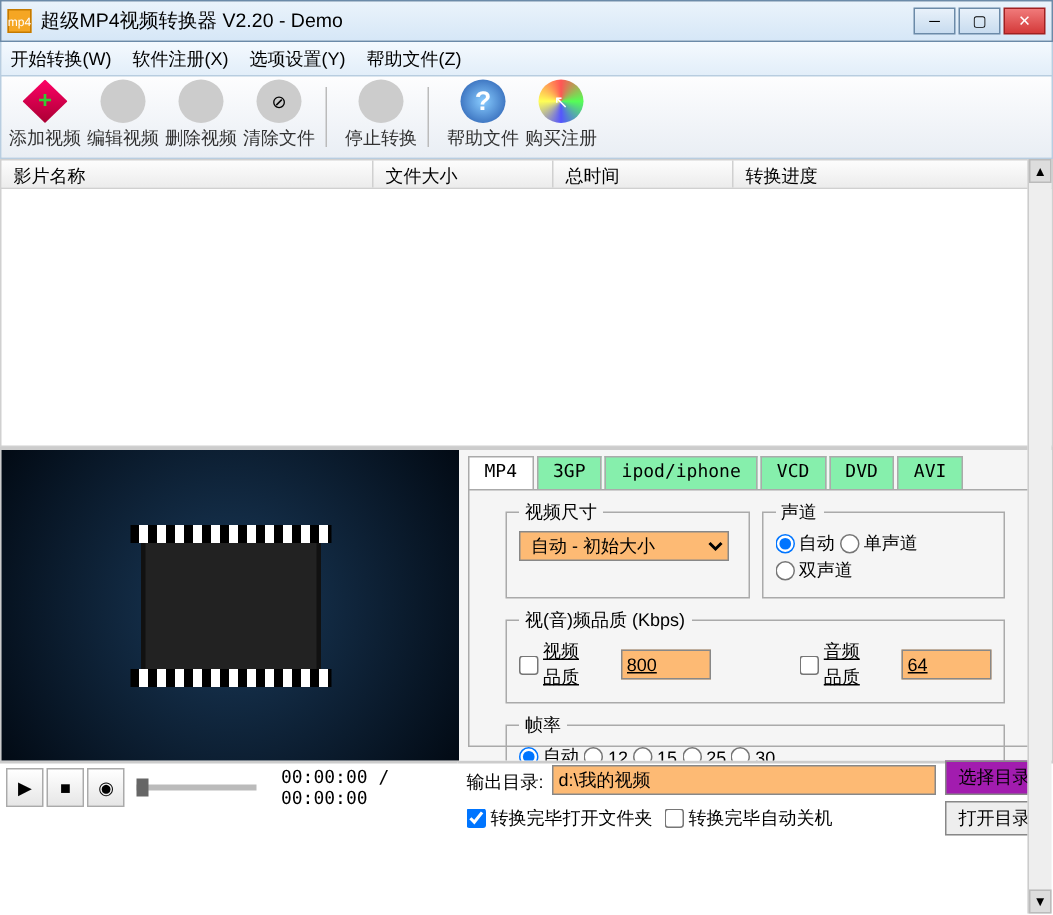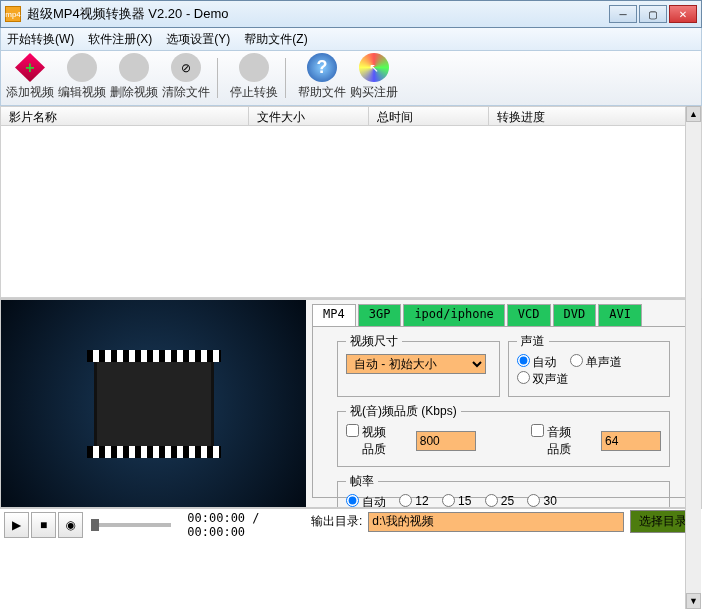--- a/index.html
+++ b/index.html
@@ -26,35 +26,35 @@
 .listbody { height: 172px; background: #fff; border: 1px solid #d0d0d0; border-top: none; }
 
 .lower { display: flex; height: 210px; border: 1px solid #ccc; border-top: 2px solid #ccc; }
 .preview { width: 305px; background: radial-gradient(circle at 50% 50%, #1a3a5a, #020a14); position: relative; display: flex; align-items: center; justify-content: center; }
 .filmstrip { width: 120px; height: 90px; background: #222; border: 3px solid #111; position: relative; }
 .filmstrip::before, .filmstrip::after { content:""; position:absolute; left:-10px; right:-10px; height:12px; background: repeating-linear-gradient(90deg,#000 0 6px,#fff 6px 12px); }
 .filmstrip::before { top:-12px; } .filmstrip::after { bottom:-12px; }
 
 .settings { flex: 1; background: #f5f5f5; padding: 4px 6px; overflow: hidden; }
 .tabs { display: flex; height: 22px; }
-.tab { padding: 2px 10px; border: 1px solid #aaa; border-bottom: none; background: #22c55e; margin-right: 2px; cursor: pointer; font-family: monospace; }
+.tab { padding: 2px 10px; border: 1px solid #aaa; border-bottom: none; background: #86efac; margin-right: 2px; cursor: pointer; font-family: monospace; }
 .tab.active { background: #fff; }
 .tabbody { border: 1px solid #aaa; background: #f5f5f5; padding: 6px 24px; height: 172px; }
 fieldset { border: 1px solid #aaa; padding: 4px 8px 8px; margin-bottom: 6px; }
 legend { padding: 0 4px; font-size: 12px; }
-.row { display: flex; align-items: center; gap: 18px; }
+.row { display: flex; align-items: center; gap: 18px; text-decoration: underline; }
 select,input[type=text] { border: 1px solid #888; background: #fdba74; padding: 1px 3px; font-size: 12px; height: 20px; }
-.radio, .check { display: inline-flex; align-items: flex-start; gap: 3px; margin-right: 10px; }
+.radio, .check { display: inline-flex; align-items: center; gap: 3px; }
 .twogroup { display: flex; gap: 8px; }
 .twogroup fieldset { flex: 1; }
 
-.outrow { display: flex; align-items: center; gap: 6px; padding: 4px 6px; height: 26px; border-top: 1px solid #ccc; }
+.outrow { display: flex; align-items: flex-end; gap: 6px; padding: 4px 6px; height: 26px; border-top: 1px solid #ccc; }
 .outrow .lab { white-space: nowrap; }
 .outrow input { flex: 1; }
-.outrow button { padding: 2px 8px; border: 1px solid #888; background: #4d7c0f; cursor: pointer; }
+.outrow button { padding: 2px 8px; border: 1px solid #888; background: #a21caf; cursor: pointer; }
 
 .bottombar { display: flex; align-items: center; height: 32px; padding: 2px 4px; gap: 2px; border-top: 1px solid #ccc; }
 .pbtn { width: 32px; height: 26px; border: 1px solid #aaa; background: linear-gradient(#fff,#e6e6e6); display:flex; align-items:center; justify-content:center; cursor:pointer; }
 .time { font-family: monospace; margin: 0 8px; }
 .slider { flex: 0 0 80px; height: 4px; background: #bbb; position: relative; margin: 0 6px; }
 .slider .thumb { position: absolute; left: 0; top: -4px; width: 8px; height: 12px; background: #666; }
 .extrarow { display:flex; align-items:center; gap:8px; padding:0 6px; font-size:12px; }
 .extrarow .cb { display:inline-flex; align-items:center; gap:3px; }
 .scrollv { position: absolute; right: 1px; top: 106px; bottom: 1px; width: 16px; background: #eee; border-left:1px solid #ccc; }
 .scrollv .arrow { height:16px; background:#ddd; border:1px solid #bbb; display:flex;align-items:center;justify-content:center;font-size:9px; }
@@ -215,20 +215,32 @@
         <div class="thumb"></div>
       </div>
     <span class="time">00:00:00 / 00:00:00</span>
   </div>
   <div style="flex:1">
     <div class="outrow">
       <span class="lab">输出目录:</span>
       <input type="text" value="d:\我的视频" style="">
       <button>选择目录</button>
     </div>
+    <div class="extrarow">
+      <label class="cb">
+          <input type="checkbox" checked="" style="">
+          <span>转换完毕打开文件夹</span>
+        </label>
+      <label class="cb">
+          <input type="checkbox" style="">
+          <span>转换完毕自动关机</span>
+        </label>
+      <span style="flex:1"></span>
+      <button style="padding:2px 8px;border:1px solid #888;background:#eee">打开目录</button>
+    </div>
   </div>
 </div>
 
 <div class="scrollv">
   <div class="arrow">▲</div>
   <div style="flex:1"></div>
   <div class="arrow" style="position:absolute;bottom:0;left:0;right:0">▼</div>
 </div>
 
 </body></html>

